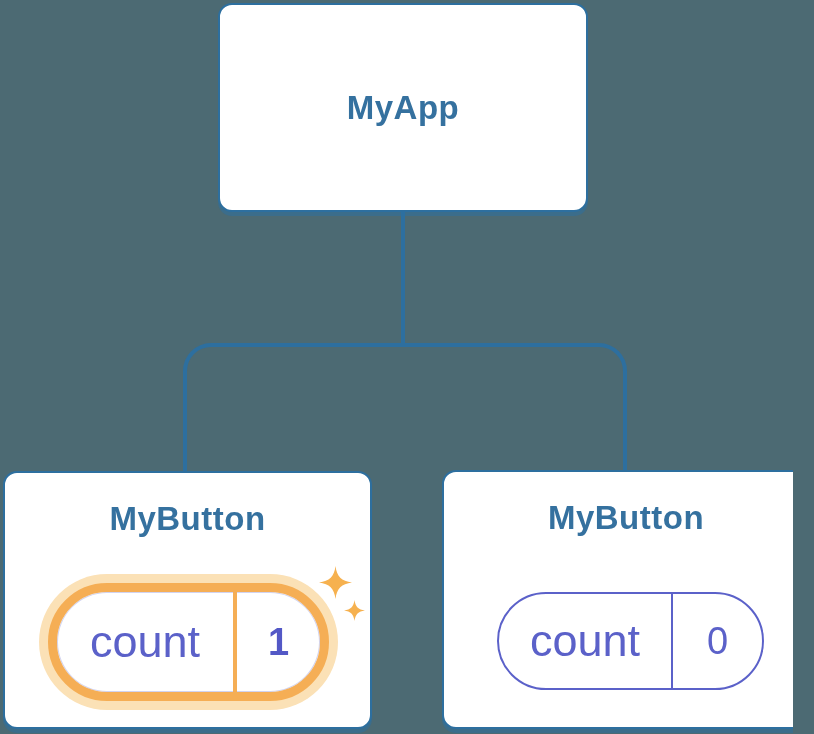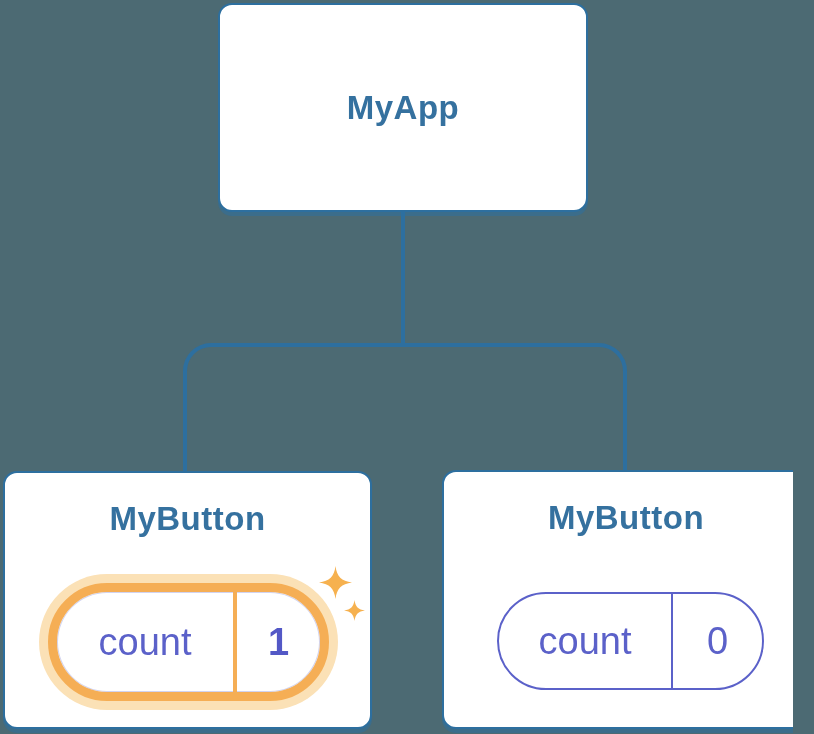--- a/index.html
+++ b/index.html
@@ -78,21 +78,21 @@
   }
   .pill-normal {
     left: 53px; top: 120px;
     width: 267px; height: 98px;
     border: 2.5px solid #5b61c9;
     border-radius: 49px;
   }
   .pill-cell {
     display: flex; align-items: center; justify-content: center;
     color: #5b61c9;
-    font-size: 38px;
+    font-size: 45px;
   }
   .pill-highlight .cell-key   { width: 176px; }
   .pill-highlight .cell-value { flex: 1; font-size: 38px; font-weight: bold; color: #5358c6; }
   .pill-highlight .pill-divider { width: 4px; background: #f5ae55; }
   .pill-normal .cell-key   { width: 172px; }
   .pill-normal .cell-value { flex: 1; font-size: 38px; }
   .pill-normal .pill-divider { width: 2px; background: #5b61c9; }
 
   
   .sparkle { position: absolute; z-index: 3; }

